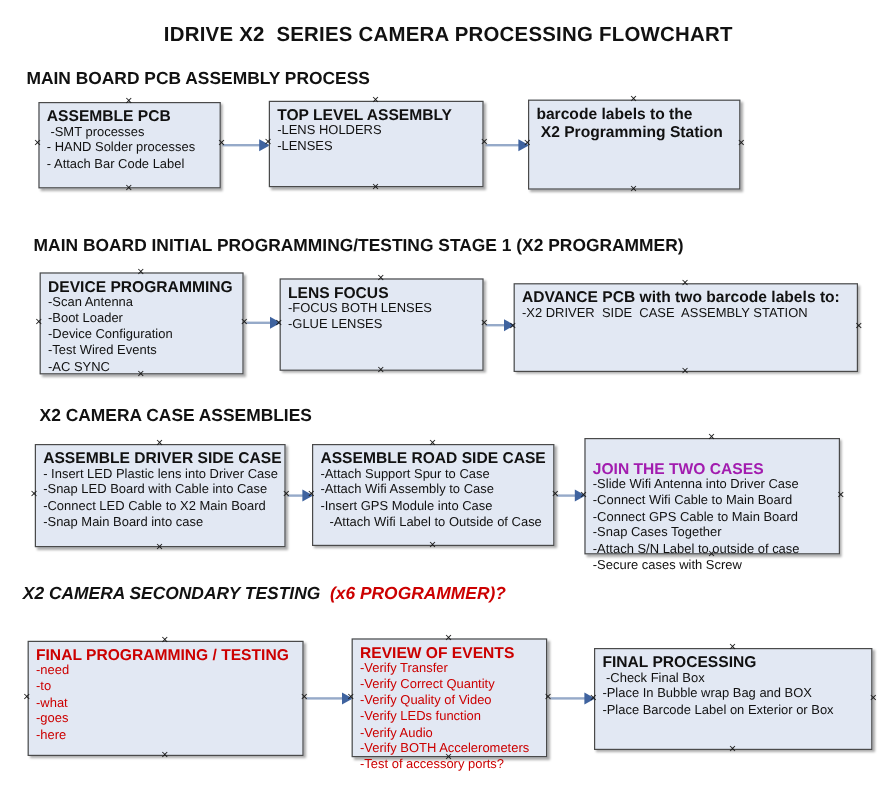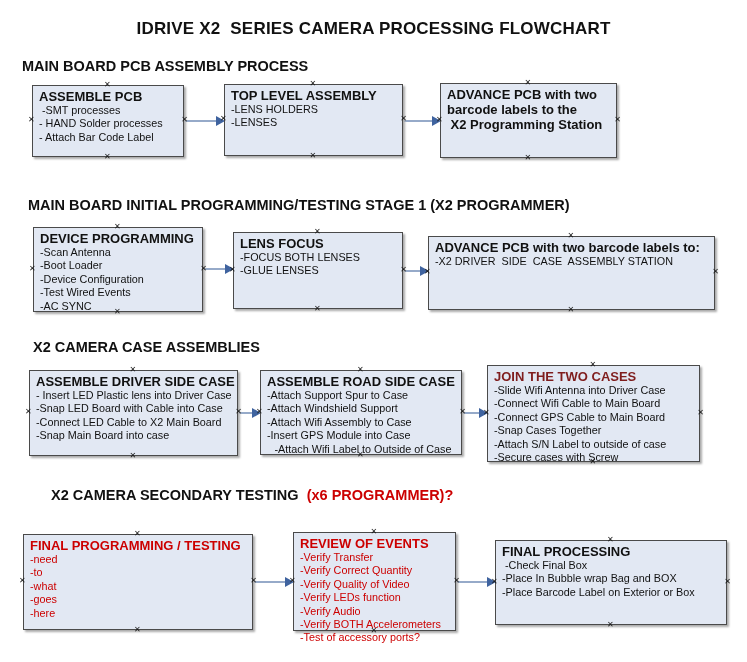--- a/index.html
+++ b/index.html
@@ -47,21 +47,21 @@
 </style>
 </head>
 <body>
 
 <div class="canvas">
   <div class="page-title">IDRIVE X2  SERIES CAMERA PROCESSING FLOWCHART</div>
   <div id="headings">
       <div class="heading" style="left: 22px; top: 58px;"><span style="color: rgb(17, 17, 17);">MAIN BOARD PCB ASSEMBLY PROCESS</span></div>
       <div class="heading" style="left: 28px; top: 197px;"><span style="color: rgb(17, 17, 17);">MAIN BOARD INITIAL PROGRAMMING/TESTING STAGE 1 (X2 PROGRAMMER)</span></div>
       <div class="heading" style="left: 33px; top: 339px;"><span style="color: rgb(17, 17, 17);">X2 CAMERA CASE ASSEMBLIES</span></div>
-      <div class="heading" style="left: 51px; top: 487px;"><span style="color: rgb(17, 17, 17);">X2 CAMERA SECONDARY TESTING  </span><span style="color: rgb(204, 0, 0);">(x6 PROGRAMMER)?</span></div>
+      <div class="heading" style="left: 19px; top: 487px; font-style: italic;"><span style="color: rgb(17, 17, 17);">X2 CAMERA SECONDARY TESTING  </span><span style="color: rgb(204, 0, 0);">(x6 PROGRAMMER)?</span></div>
     </div>
   <div id="arrows">
       <div class="arrow" style="left: 184px; top: 116px; width: 40px;">
         <div class="arrow-line" style="background: rgb(150, 170, 201);"></div>
         <div class="arrow-head" style="border-left-color: rgb(63, 99, 159);"></div>
       </div>
       <div class="arrow" style="left: 403px; top: 116px; width: 37px;">
         <div class="arrow-line" style="background: rgb(150, 170, 201);"></div>
         <div class="arrow-head" style="border-left-color: rgb(63, 99, 159);"></div>
       </div>
@@ -104,21 +104,21 @@
       <div class="fbox" style="left: 224px; top: 84px; width: 179px; height: 72px;">
         <div class="fbox-title" style="color: rgb(17, 17, 17);"><div>TOP LEVEL ASSEMBLY</div></div>
         <div class="fbox-item" style="color: rgb(17, 17, 17);">-LENS HOLDERS</div>
         <div class="fbox-item" style="color: rgb(17, 17, 17);">-LENSES</div>
         <span class="handle handle-top">✕</span>
         <span class="handle handle-right">✕</span>
         <span class="handle handle-bottom">✕</span>
         <span class="handle handle-left">✕</span>
       </div>
       <div class="fbox" style="left: 440px; top: 83px; width: 177px; height: 75px;">
-        <div class="fbox-title" style="color: rgb(17, 17, 17);"><div>ADVANCE PCB with two</div><div>barcode labels to the</div><div> X2 Programming Station</div></div>
+        <div class="fbox-title" style="color: rgb(17, 17, 17);"><div>barcode labels to the</div><div> X2 Programming Station</div></div>
         <span class="handle handle-top">✕</span>
         <span class="handle handle-right">✕</span>
         <span class="handle handle-bottom">✕</span>
         <span class="handle handle-left">✕</span>
       </div>
       <div class="fbox" style="left: 33px; top: 227px; width: 170px; height: 85px;">
         <div class="fbox-title" style="color: rgb(17, 17, 17);"><div>DEVICE PROGRAMMING</div></div>
         <div class="fbox-item" style="color: rgb(17, 17, 17);">-Scan Antenna</div>
         <div class="fbox-item" style="color: rgb(17, 17, 17);">-Boot Loader</div>
         <div class="fbox-item" style="color: rgb(17, 17, 17);">-Device Configuration</div>
@@ -153,31 +153,30 @@
         <div class="fbox-item" style="color: rgb(17, 17, 17);">-Connect LED Cable to X2 Main Board</div>
         <div class="fbox-item" style="color: rgb(17, 17, 17);">-Snap Main Board into case</div>
         <span class="handle handle-top">✕</span>
         <span class="handle handle-right">✕</span>
         <span class="handle handle-bottom">✕</span>
         <span class="handle handle-left">✕</span>
       </div>
       <div class="fbox" style="left: 260px; top: 370px; width: 202px; height: 85px;">
         <div class="fbox-title" style="color: rgb(17, 17, 17);"><div>ASSEMBLE ROAD SIDE CASE</div></div>
         <div class="fbox-item" style="color: rgb(17, 17, 17);">-Attach Support Spur to Case</div>
-        <div class="fbox-item" style="color: rgb(17, 17, 17);">-Attach Windshield Support</div>
         <div class="fbox-item" style="color: rgb(17, 17, 17);">-Attach Wifi Assembly to Case</div>
         <div class="fbox-item" style="color: rgb(17, 17, 17);">-Insert GPS Module into Case</div>
         <div class="fbox-item" style="color: rgb(17, 17, 17); text-align: center;">-Attach Wifi Label to Outside of Case</div>
         <span class="handle handle-top">✕</span>
         <span class="handle handle-right">✕</span>
         <span class="handle handle-bottom">✕</span>
         <span class="handle handle-left">✕</span>
       </div>
       <div class="fbox" style="left: 487px; top: 365px; width: 213px; height: 97px;">
-        <div class="fbox-title" style="color: #7f1d1d;"><div>JOIN THE TWO CASES</div></div>
+        <div class="fbox-title" style="color: #a21caf; margin-top: 14px;"><div>JOIN THE TWO CASES</div></div>
         <div class="fbox-item" style="color: rgb(17, 17, 17);">-Slide Wifi Antenna into Driver Case</div>
         <div class="fbox-item" style="color: rgb(17, 17, 17);">-Connect Wifi Cable to Main Board</div>
         <div class="fbox-item" style="color: rgb(17, 17, 17);">-Connect GPS Cable to Main Board</div>
         <div class="fbox-item" style="color: rgb(17, 17, 17);">-Snap Cases Together</div>
         <div class="fbox-item" style="color: rgb(17, 17, 17);">-Attach S/N Label to outside of case</div>
         <div class="fbox-item" style="color: rgb(17, 17, 17);">-Secure cases with Screw</div>
         <span class="handle handle-top">✕</span>
         <span class="handle handle-right">✕</span>
         <span class="handle handle-bottom">✕</span>
         <span class="handle handle-left">✕</span>

